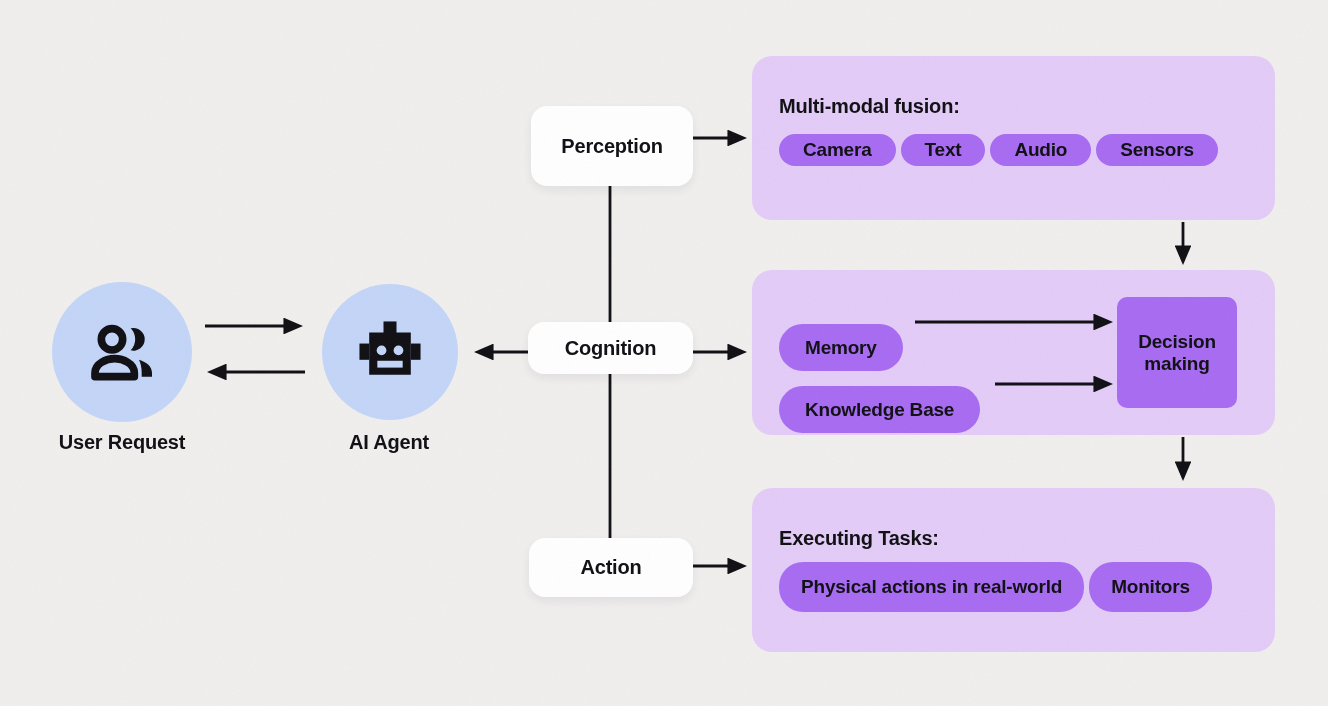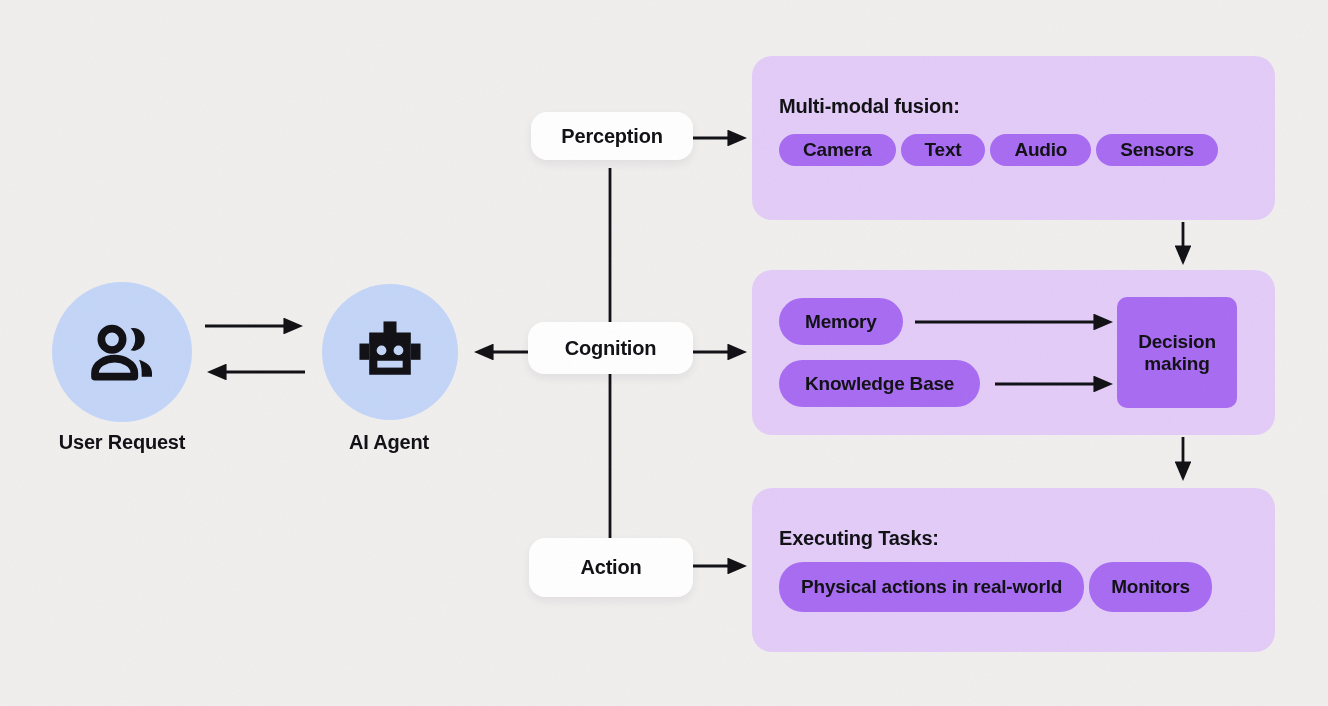--- a/index.html
+++ b/index.html
@@ -20,21 +20,21 @@
     box-shadow:0 4px 10px rgba(25,20,45,0.07);}
   
   .panel{position:absolute;left:752px;width:523px;background:#e3ccf8;
     border-radius:20px;z-index:1;}
   .panel-heading{position:absolute;left:27px;font-size:20px;
     letter-spacing:-0.2px;line-height:20px;}
   .pill-row{position:absolute;left:27px;display:flex;gap:5px;}
   .pill{background:#a76af2;border-radius:24px;height:32px;
     display:flex;align-items:center;justify-content:center;
     font-size:19px;letter-spacing:-0.2px;white-space:nowrap;}
-  .pad24{padding:0 24px;} .pad26{padding:0 26px;} .pad22{padding:0 22px;}
+  .pad24{padding:0 24px;} .pad26{padding:0 26px;margin-top:26px;} .pad22{padding:0 22px;}
   .pill-abs{position:absolute;height:47px;}
   .decision{position:absolute;left:365px;top:27px;width:120px;height:111px;
     background:#a76af2;border-radius:10px;display:flex;align-items:center;
     justify-content:center;text-align:center;font-size:19px;line-height:1.15;
     padding:0 10px;box-sizing:border-box;letter-spacing:-0.2px;}
   
   .arrows{position:absolute;left:0;top:0;z-index:2;pointer-events:none;}
   .noise{position:absolute;left:0;top:0;z-index:6;pointer-events:none;}
 </style>
 </head>
@@ -79,21 +79,21 @@
       <rect x="5.6" y="6" width="12.8" height="13" fill="#0d0d12"></rect>
       <rect x="2.6" y="9.4" width="3" height="5" fill="#0d0d12"></rect>
       <rect x="18.4" y="9.4" width="3" height="5" fill="#0d0d12"></rect>
       <circle cx="9.4" cy="11.5" r="1.5" fill="#c3d5f8"></circle>
       <circle cx="14.6" cy="11.5" r="1.5" fill="#c3d5f8"></circle>
       <rect x="8.1" y="14.7" width="7.8" height="2.1" fill="#c3d5f8"></rect>
     </svg>
   </div>
   <div class="actor-label" style="left:289px;top:431px;">AI Agent</div>
 
-  <div class="stage" style="left:531px;top:106px;width:162px;height:48px;margin-top:6px;">
+  <div class="stage" style="left:531px;top:106px;width:162px;height:80px;">
     <span>Perception</span>
   </div>
   <div class="stage" style="left:528px;top:322px;width:165px;height:52px;">
     <span>Cognition</span>
   </div>
   <div class="stage" style="left:529px;top:538px;width:164px;height:59px;">
     <span>Action</span>
   </div>
 
   <div class="panel" style="top:56px;height:164px;">

